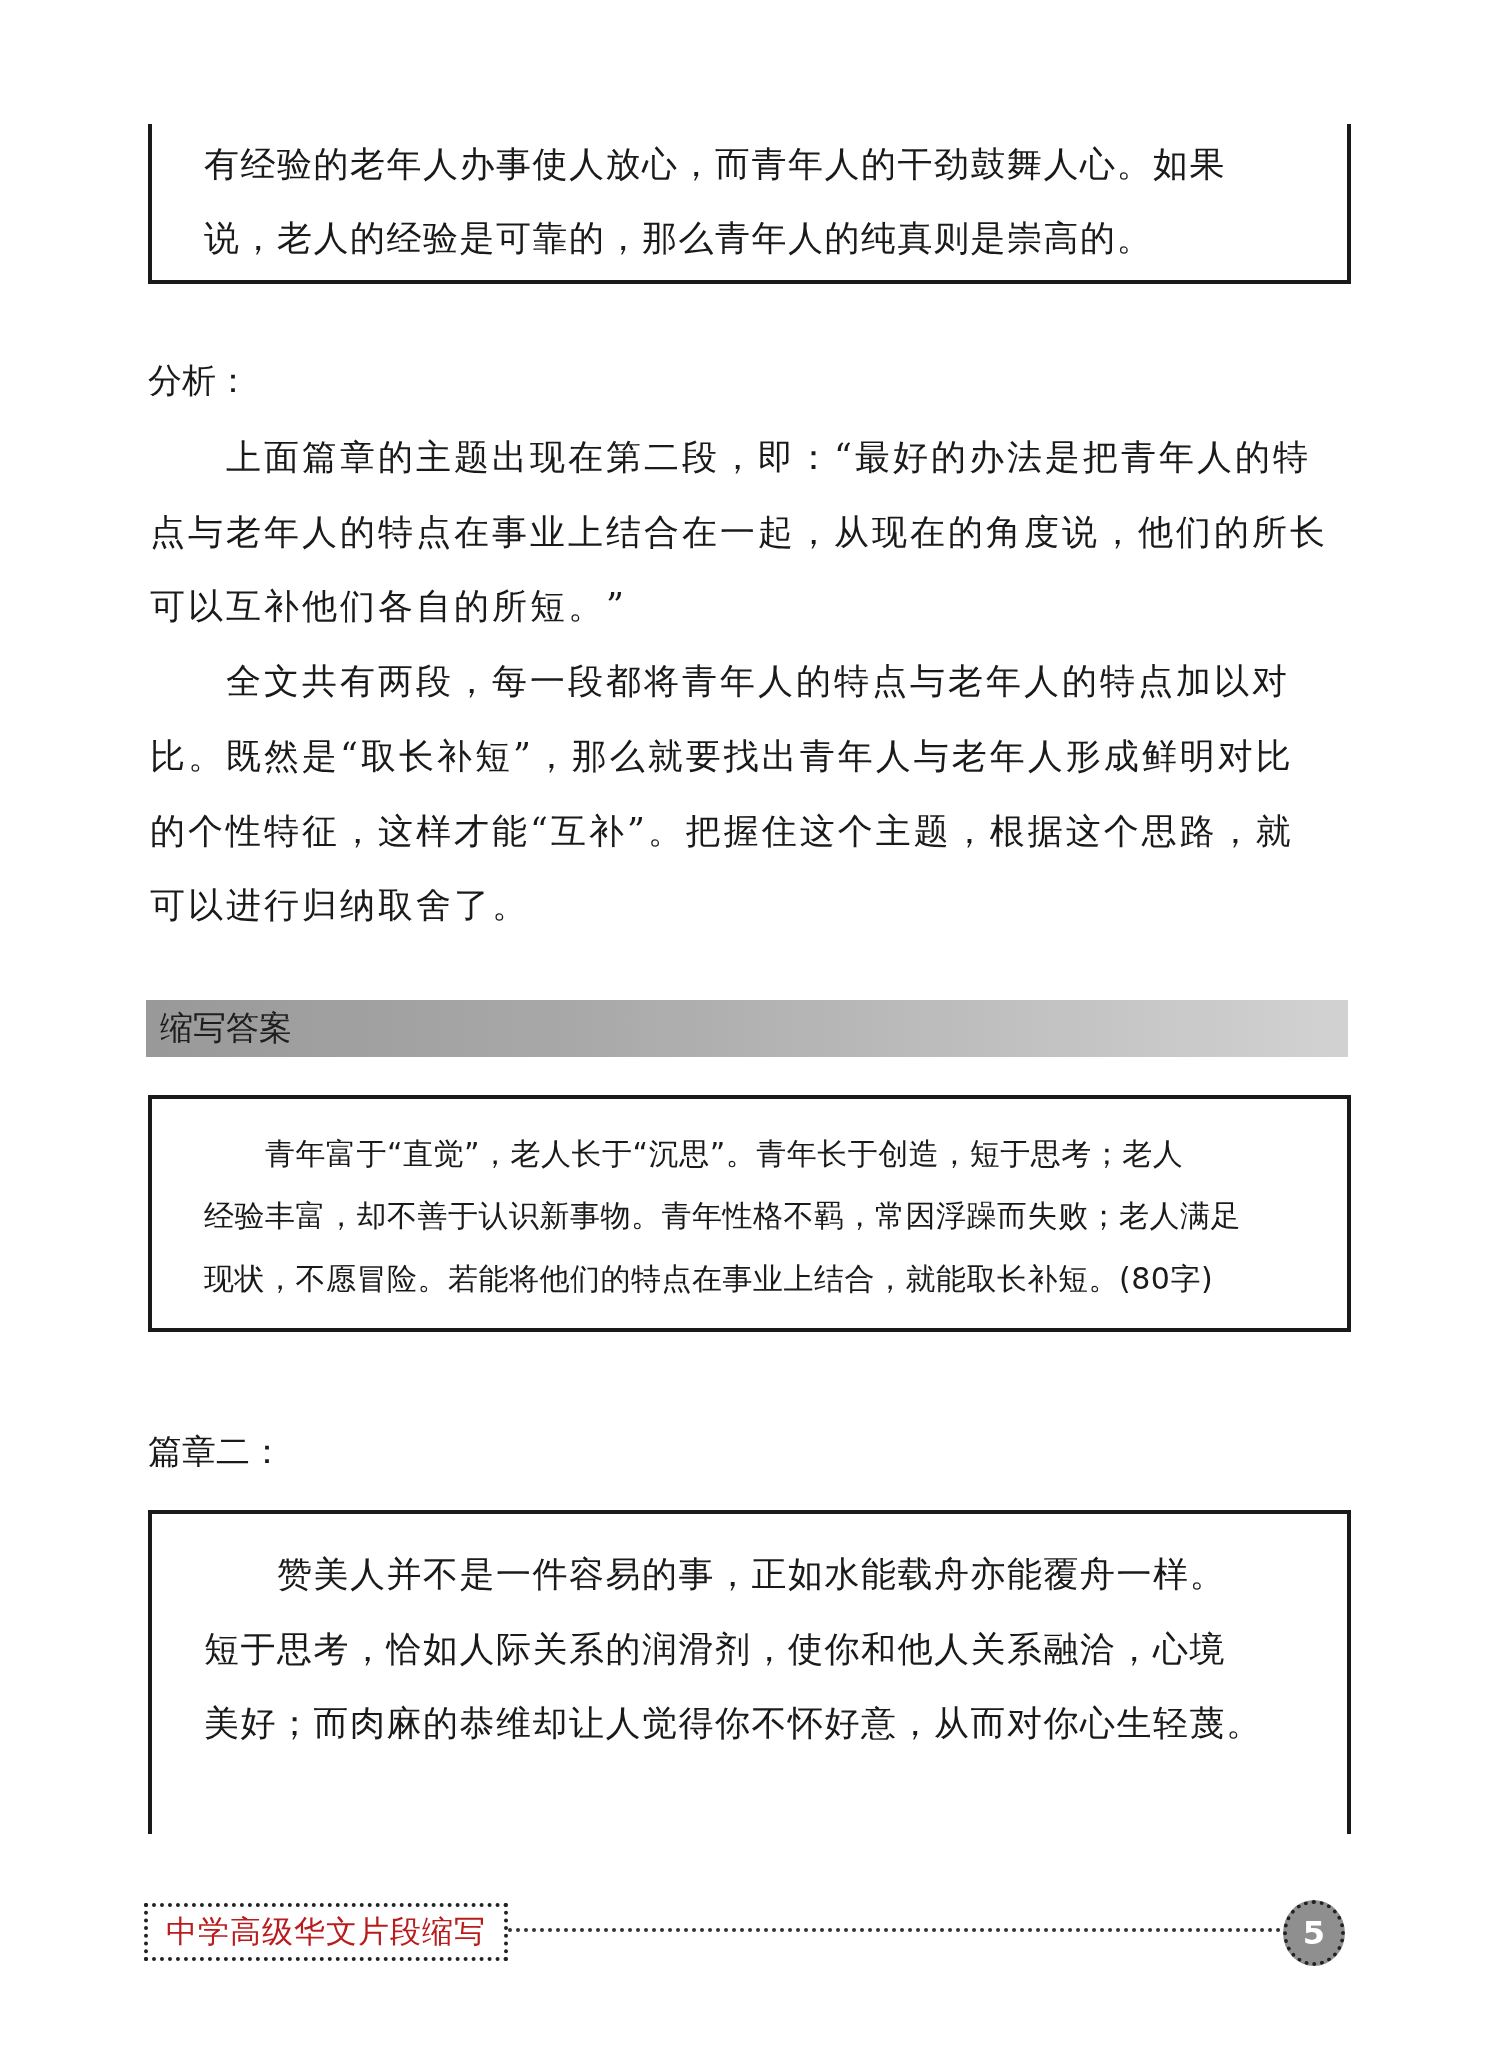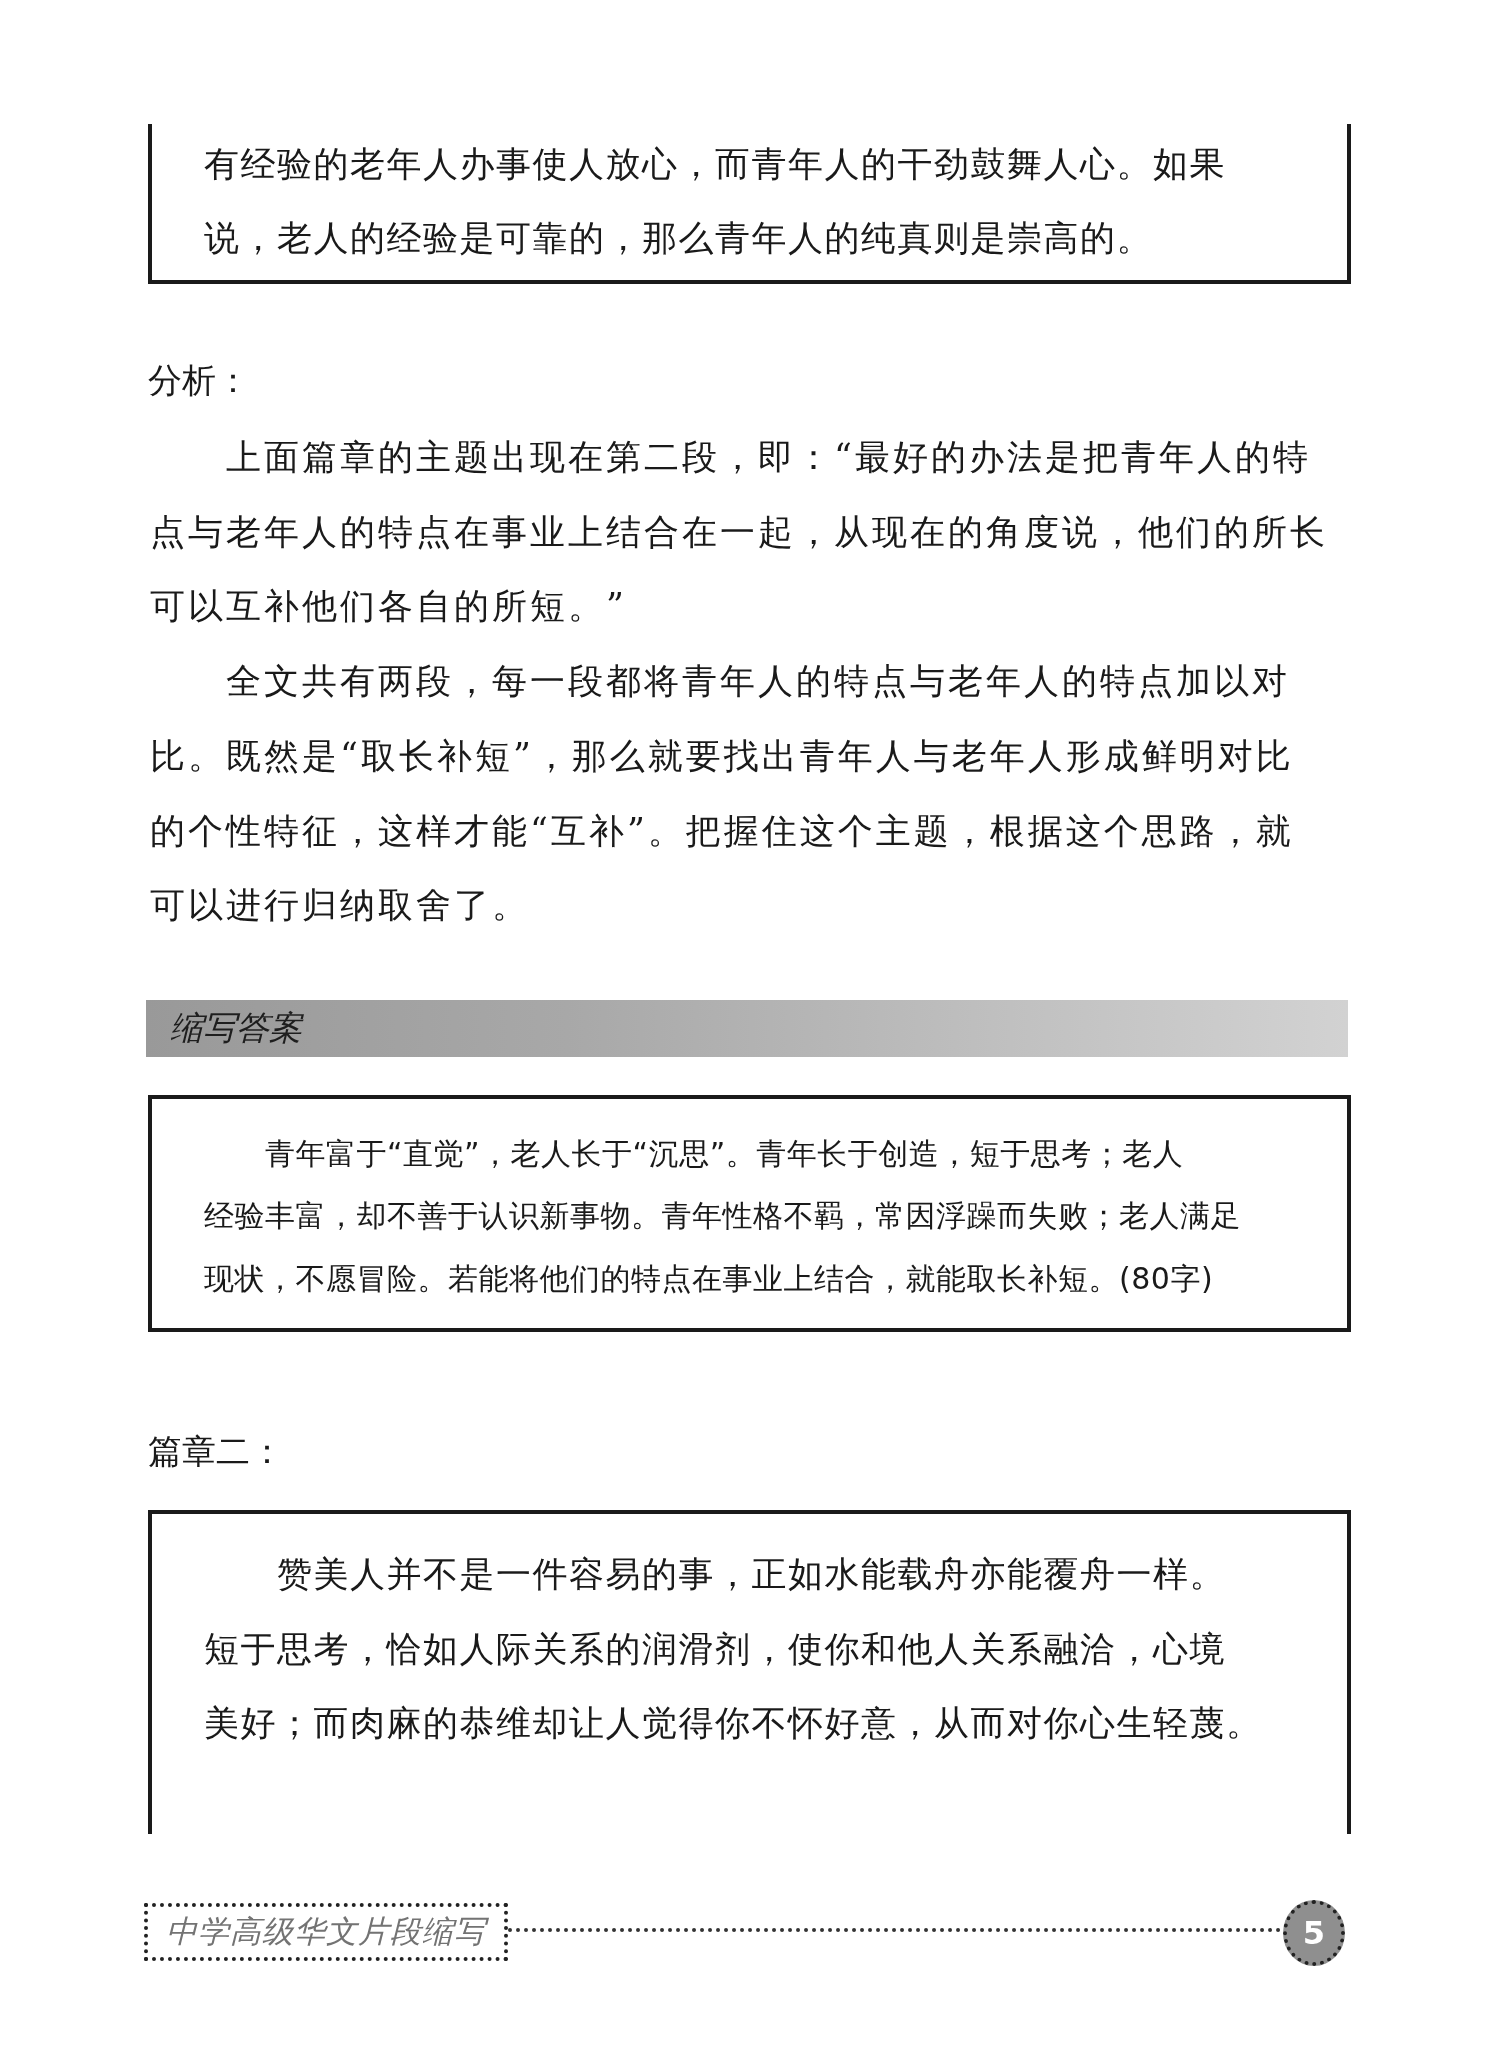--- a/index.html
+++ b/index.html
@@ -36,40 +36,40 @@
     position: absolute; left: 150px;
     font-family: "DejaVu Serif", "Liberation Serif", serif;
     font-size: 35px; line-height: 40px; white-space: nowrap;
     letter-spacing: 3px;
   }
   #answer-bar {
     left: 146px; top: 1000px; width: 1202px; height: 57px;
     background: linear-gradient(to right, #999999 0%, #a8a8a8 35%, #c2c2c2 75%, #d2d2d2 100%);
   }
   #answer-bar span {
-    position: absolute; left: 24px; top: 8px;
+    position: absolute; left: 14px; top: 8px;
     font-family: "DejaVu Sans", "Liberation Sans", sans-serif;
-    font-size: 33px; line-height: 40px; color: #1e1e1e; font-style: italic;
+    font-size: 33px; line-height: 40px; color: #1e1e1e;
   }
   #box-answer {
     left: 148px; top: 1095px; width: 1195px; height: 229px;
     border: 4px solid #1a1a1a;
   }
   #box-story {
     left: 148px; top: 1510px; width: 1195px; height: 320px;
     border-left: 4px solid #1a1a1a; border-right: 4px solid #1a1a1a; border-top: 4px solid #1a1a1a;
   }
   #box-story .serif-line { left: 52px; }
   
   #footer-label {
     left: 144px; top: 1903px; width: 356px; height: 50px;
     border: 4px dotted #222;
     display: flex; align-items: center; justify-content: center;
     font-family: "DejaVu Sans", "Liberation Sans", sans-serif;
-    font-size: 31px; font-weight: 300; letter-spacing: 1px; color: #737373; font-style: italic;
+    font-size: 31px; font-weight: 300; letter-spacing: 1px; color: #b91c1c;
   }
   #footer-rule {
     left: 508px; top: 1928px; width: 773px; height: 0;
     border-top: 4px dotted #333;
   }
   #page-circle {
     left: 1283px; top: 1900px; width: 54px; height: 58px;
     border-radius: 50%; background: #8f8f8f;
     border: 4px dotted #222;
     display: flex; align-items: center; justify-content: center;

